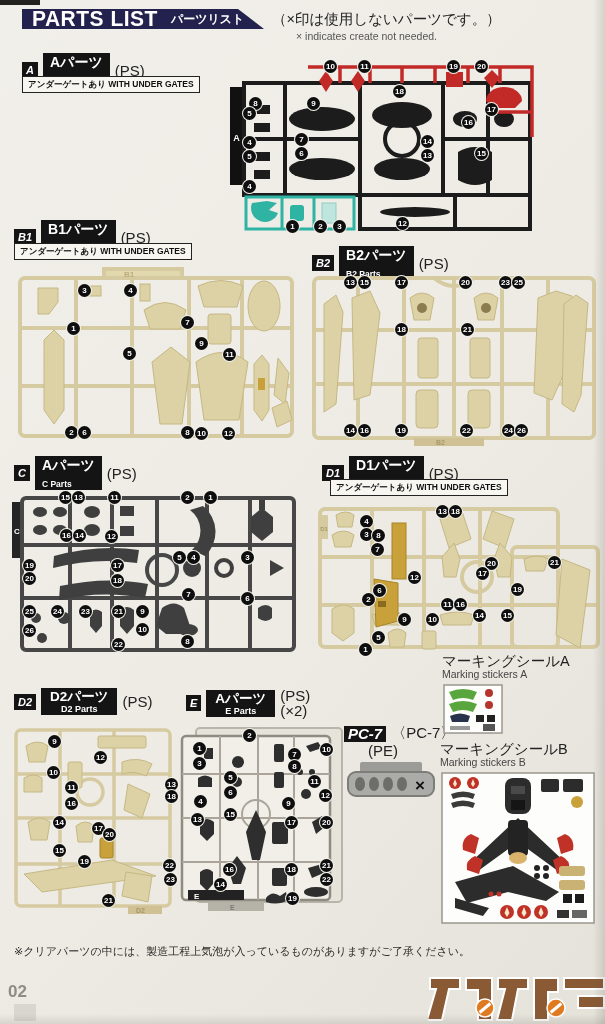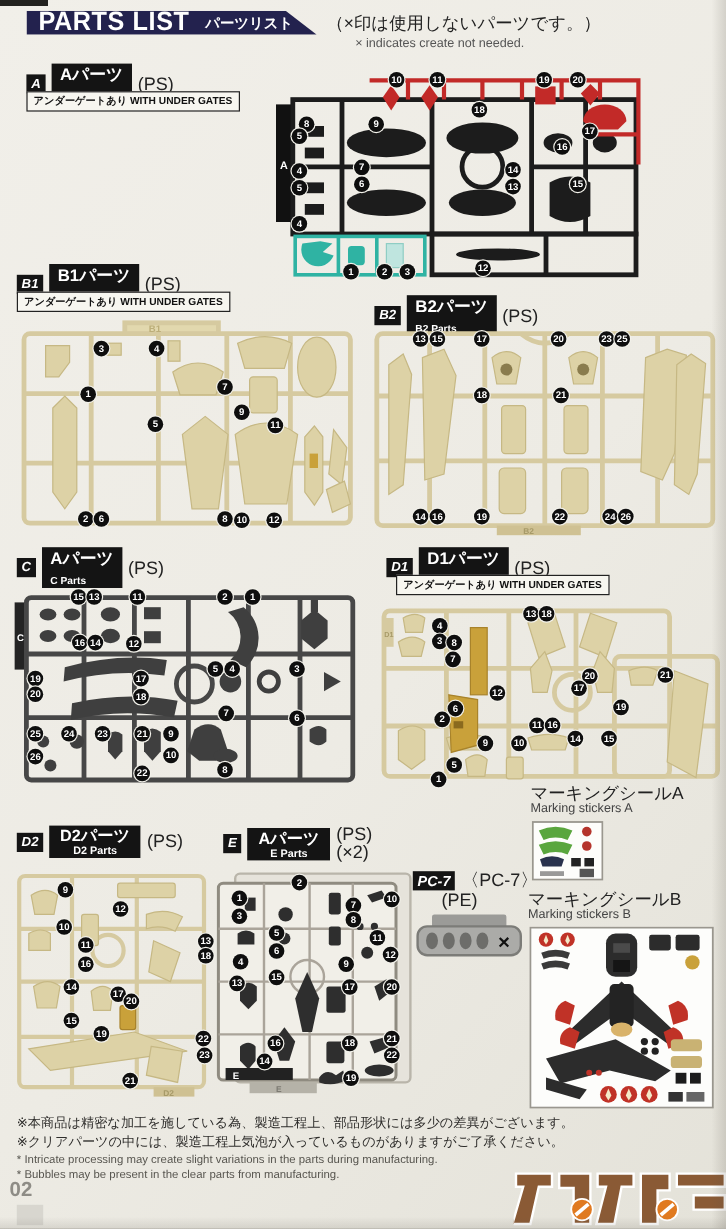--- a/index.html
+++ b/index.html
@@ -400,21 +400,21 @@
         <ellipse cx="136" cy="170" rx="12" ry="5"></ellipse>
         <path d="M20 150 q7 -6 13 0 v12 l-6 7 -7 -7 z"></path>
         <path d="M86 176 q6 -8 14 -2 l6 -4 2 8 q-10 6 -22 2 z"></path>
       </g>
       <rect x="8" y="168" width="56" height="10" fill="#222"></rect>
       <text x="14" y="177" fill="#fff" font-size="8" font-weight="bold">E</text>
     </svg>
   <span class="pnum" style="left: 63px; top: 7px;">2</span><span class="pnum" style="left: 13px; top: 20px;">1</span><span class="pnum" style="left: 13px; top: 35px;">3</span><span class="pnum" style="left: 140px; top: 21px;">10</span><span class="pnum" style="left: 108px; top: 26px;">7</span><span class="pnum" style="left: 108px; top: 38px;">8</span><span class="pnum" style="left: 44px; top: 49px;">5</span><span class="pnum" style="left: 128px; top: 53px;">11</span><span class="pnum" style="left: 44px; top: 64px;">6</span><span class="pnum" style="left: 14px; top: 73px;">4</span><span class="pnum" style="left: 139px; top: 67px;">12</span><span class="pnum" style="left: 102px; top: 75px;">9</span><span class="pnum" style="left: 11px; top: 91px;">13</span><span class="pnum" style="left: 44px; top: 86px;">15</span><span class="pnum" style="left: 105px; top: 94px;">17</span><span class="pnum" style="left: 140px; top: 94px;">20</span><span class="pnum" style="left: 43px; top: 141px;">16</span><span class="pnum" style="left: 105px; top: 141px;">18</span><span class="pnum" style="left: 140px; top: 137px;">21</span><span class="pnum" style="left: 140px; top: 151px;">22</span><span class="pnum" style="left: 34px; top: 156px;">14</span><span class="pnum" style="left: 106px; top: 170px;">19</span></div>
 
   <div class="abs sec" style="left:344px;top:724px;">
-    <span class="bdg" style="font-size:12px;">PC-7</span>
+    <span class="bdg" style="font-size:15px;">PC-7</span>
     <span class="mat">〈PC-7〉</span>
   </div>
   <div class="abs mat" style="left:368px;top:742px;">(PE)</div>
 
   <div class="runner" style="left:346px;top:760px;width:96px;height:46px;">
     <svg width="96" height="46" viewBox="0 0 96 46">
       <rect x="14" y="2" width="62" height="11" rx="2" fill="#9b9b98"></rect>
       <rect x="2" y="12" width="86" height="24" rx="8" fill="#ababa8" stroke="#7c7c78" stroke-width="2"></rect>
       <g fill="#6d6d6a">
         <ellipse cx="14" cy="24" rx="5" ry="7"></ellipse>
@@ -487,24 +487,21 @@
         <circle cx="100" cy="140" r="7" fill="#c03227"></circle>
           <path d="M100 135 l2.5 6 -2.5 4 -2.5 -4 z" fill="#f4e9c8"></path>
         <rect x="116" y="138" width="12" height="8" fill="#333"></rect>
         <rect x="131" y="138" width="15" height="8" fill="#666"></rect>
         <circle cx="50" cy="122" r="2.5" fill="#c03227"></circle>
           <circle cx="58" cy="122" r="2.5" fill="#c03227"></circle>
       </g>
     </svg>
   </div>
 
-  <div class="abs foot-jp" style="left:14px;top:928px;">※本商品は精密な加工を施している為、製造工程上、部品形状には多少の差異がございます。</div>
   <div class="abs foot-jp" style="left:14px;top:944px;text-align:right;">※クリアパーツの中には、製造工程上気泡が入っているものがありますがご了承ください。</div>
-  <div class="abs foot-en" style="left:14px;top:961px;">* Intricate processing may create slight variations in the parts during manufacturing.</div>
-  <div class="abs foot-en" style="left:14px;top:974px;">* Bubbles may be present in the clear parts from manufacturing.</div>
 
   <div class="abs pagenum" style="left:8px;top:982px;">02</div>
   <div class="abs graybox" style="left:14px;top:1004px;"></div>
 
   <div class="abs" style="left:428px;top:970px;">
     <svg width="178" height="52" viewBox="0 0 178 52">
       <g fill="#8a5a35" stroke="#fff" stroke-width="2">
         <path d="M2 8 h30 v11 h-11 l-7 31 h-15 l9 -31 h-6 z"></path>
         <path d="M38 8 h26 v42 h-14 v-30 h-12 z"></path>
         <path d="M70 8 h30 v11 h-10 l-6 31 h-15 l8 -31 h-7 z"></path>

